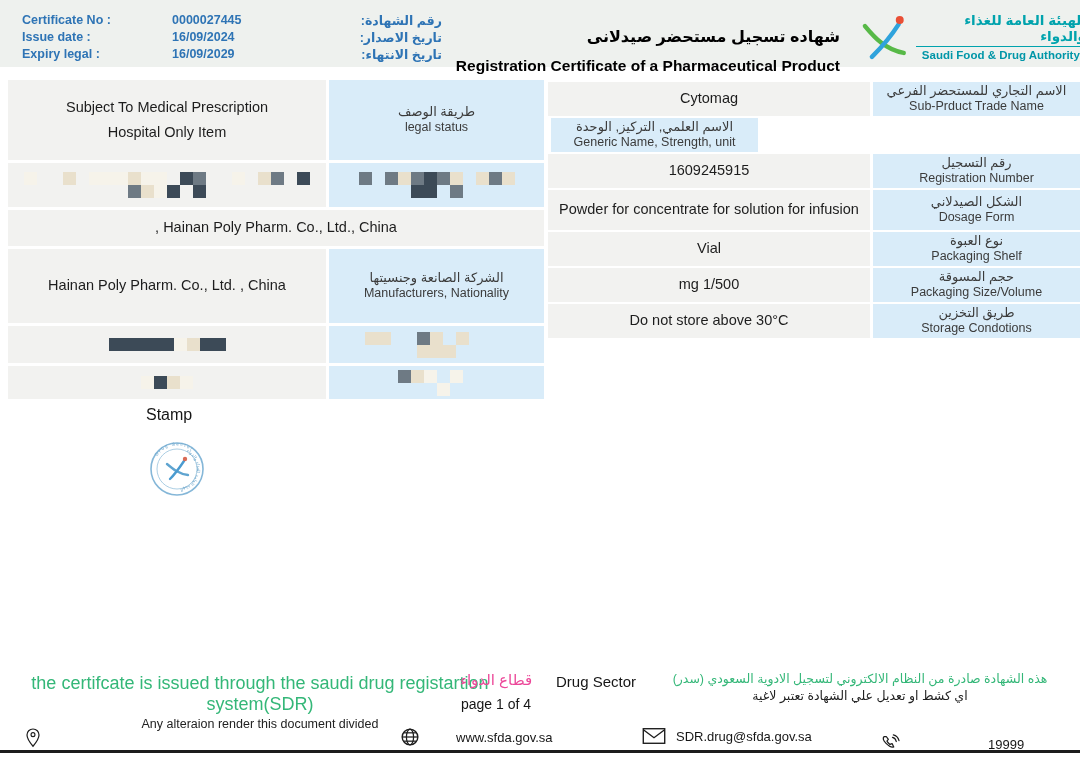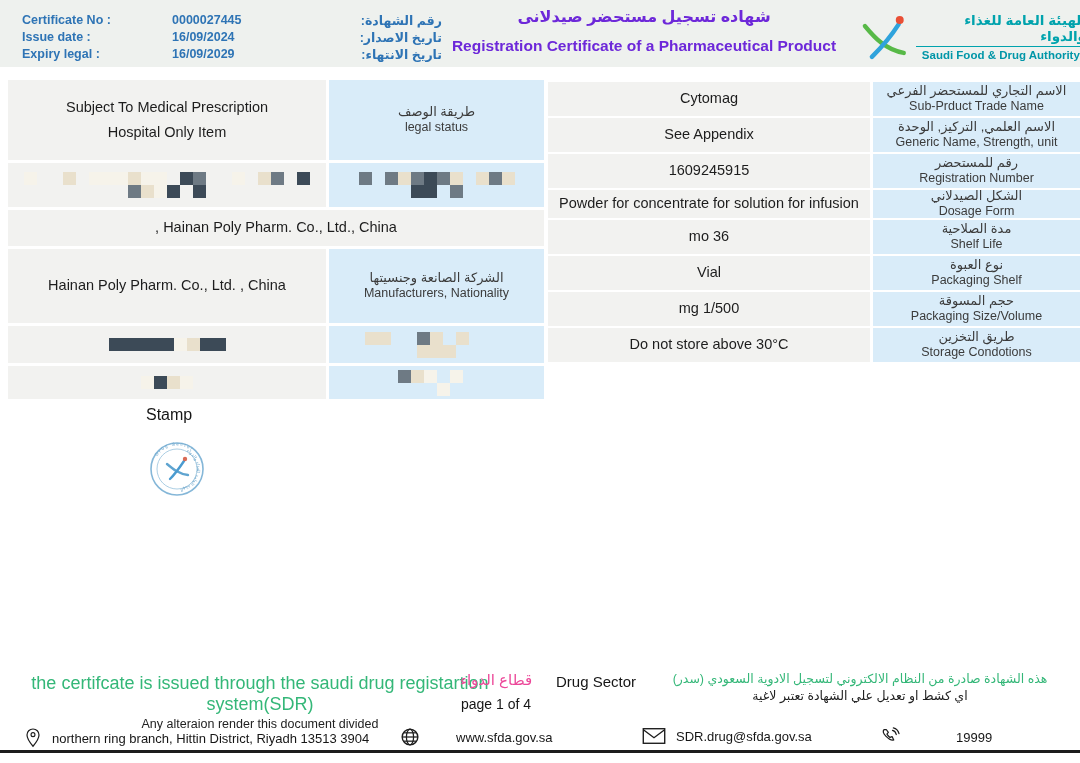--- a/index.html
+++ b/index.html
@@ -4,21 +4,21 @@
 <style>
   html,body{margin:0;padding:0;background:#fff;}
   #page{position:relative;width:1080px;height:763px;background:#ffffff;overflow:hidden;
         font-family:"Liberation Sans","DejaVu Sans",sans-serif;color:#1c1c1c;}
 
   
   .hdr-strip{position:absolute;left:0;top:6;width:1080px;height:67px;background:#eef1ee;}
   .cert-meta{position:absolute;left:22px;top:13px;display:grid;
              grid-template-columns:150px 128px 142px;row-gap:2px;font-size:12.5px;font-weight:bold;color:#2e74b5;}
   .cert-meta .ar{text-align:right;direction:rtl;font-weight:bold;}
-  .title-block{position:absolute;left:448px;top:7px;width:392px;text-align:center;color:#6d28d9;}
+  .title-block{position:absolute;left:448px;top:27px;width:392px;text-align:right;color:#000000;}
   .title-ar{font-size:16px;font-weight:bold;direction:rtl;}
   .title-en{font-size:15.5px;font-weight:bold;margin-top:11px;}
   .logo-block{position:absolute;left:858px;top:12px;display:flex;align-items:center;gap:8px;}
   .logo-text{display:flex;flex-direction:column;align-items:center;}
   .logo-ar{font-size:13.5px;font-weight:bold;color:#00a3ad;direction:rtl;}
   .logo-divider{width:170px;height:1px;background:#00a3ad;margin:2px 0;}
   .logo-en{font-size:11.5px;font-weight:bold;color:#0096a8;}
 
   
   .tbl{position:absolute;display:flex;flex-direction:column;}
@@ -52,21 +52,21 @@
   .f-ar{position:absolute;left:648px;top:671px;width:424px;text-align:center;direction:rtl;}
   .f-ar .green{font-size:12.5px;color:#34b778;}
   .f-ar .black{font-size:12.5px;color:#222;margin-top:2px;}
 
   
   .contact{position:absolute;left:0;top:724px;width:1080px;height:26px;}
   .c-item{position:absolute;display:flex;align-items:center;gap:10px;font-size:13px;color:#161616;}
   .c-addr{left:24px;top:3px;}
   .c-web{left:400px;top:3px;gap:36px;}
   .c-mail{left:642px;top:3px;}
-  .c-phone{left:880px;top:3px;gap:56px;}
+  .c-phone{left:880px;top:10px;gap:88px;}
   .bottom-rule{position:absolute;left:0;top:750px;width:1080px;height:3px;background:#1d1d1d;}
   .icon{display:block;}
 </style>
 </head>
 <body>
 
 <div id="page">
 
   <div class="hdr-strip"></div>
 
@@ -247,53 +247,41 @@
     <div class="row" style="height:34px">
       <div class="cell val">
           <span>Cytomag</span>
         </div>
       <div class="cell lbl">
         <span class="ar" dir="rtl">الاسم التجاري للمستحضر الفرعي</span>
         <span class="en">Sub-Prduct Trade Name</span>
       </div>
     </div>
     <div class="row" style="height:34px">
-      <div class="cell val">
-          <span>See Appendix</span>
-        </div>
       <div class="cell lbl">
         <span class="ar" dir="rtl">الاسم العلمي, التركيز, الوحدة</span>
         <span class="en">Generic Name, Strength, unit</span>
       </div>
     </div>
     <div class="row" style="height:34px">
       <div class="cell val">
           <span>1609245915</span>
         </div>
       <div class="cell lbl">
-        <span class="ar" dir="rtl">رقم للمستحضر</span>
+        <span class="ar" dir="rtl">رقم التسجيل</span>
         <span class="en">Registration Number</span>
       </div>
     </div>
-    <div class="row" style="height:28px">
+    <div class="row" style="height:40px">
       <div class="cell val">
           <span>Powder for concentrate for solution for infusion</span>
         </div>
       <div class="cell lbl">
         <span class="ar" dir="rtl">الشكل الصيدلاني</span>
         <span class="en">Dosage Form</span>
-      </div>
-    </div>
-    <div class="row" style="height:34px">
-      <div class="cell val">
-          <span>mo 36</span>
-        </div>
-      <div class="cell lbl">
-        <span class="ar" dir="rtl">مدة الصلاحية</span>
-        <span class="en">Shelf Life</span>
       </div>
     </div>
     <div class="row" style="height:34px">
       <div class="cell val">
           <span>Vial</span>
         </div>
       <div class="cell lbl">
         <span class="ar" dir="rtl">نوع العبوة</span>
         <span class="en">Packaging Shelf</span>
       </div>
@@ -348,21 +336,20 @@
     <div class="green" dir="rtl">هذه الشهادة صادرة من النظام الالكتروني لتسجيل الادوية السعودي (سدر)</div>
     <div class="black" dir="rtl">اي كشط او تعديل علي الشهادة تعتبر لاغية</div>
   </div>
 
   <div class="contact">
     <div class="c-item c-addr">
       <svg class="icon" width="18" height="22" viewBox="0 0 24 28">
         <path d="M12 2 C7.3 2 4 5.6 4 10 C4 15.5 12 25 12 25 C12 25 20 15.5 20 10 C20 5.6 16.7 2 12 2 Z" fill="none" stroke="#1d1d1d" stroke-width="1.6"></path>
         <circle cx="12" cy="9.5" r="2.6" fill="none" stroke="#1d1d1d" stroke-width="1.5"></circle>
       </svg>
-      <span>northern ring branch, Hittin District, Riyadh 13513 3904</span>
     </div>
     <div class="c-item c-web">
       <svg class="icon" width="20" height="20" viewBox="0 0 24 24">
         <circle cx="12" cy="12" r="9.4" fill="none" stroke="#1d1d1d" stroke-width="1.7"></circle>
         <ellipse cx="12" cy="12" rx="4.3" ry="9.4" fill="none" stroke="#1d1d1d" stroke-width="1.5"></ellipse>
         <line x1="2.6" y1="12" x2="21.4" y2="12" stroke="#1d1d1d" stroke-width="1.5"></line>
         <line x1="4" y1="7" x2="20" y2="7" stroke="#1d1d1d" stroke-width="1.5"></line>
         <line x1="4" y1="17" x2="20" y2="17" stroke="#1d1d1d" stroke-width="1.5"></line>
       </svg>
       <span>www.sfda.gov.sa</span>

